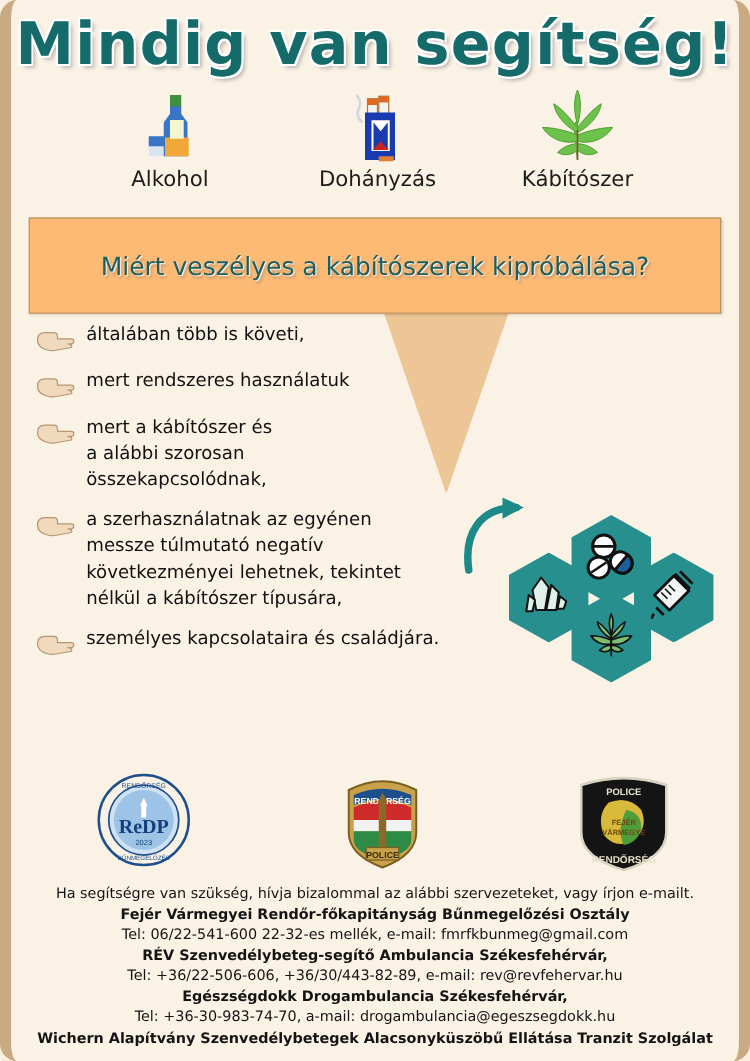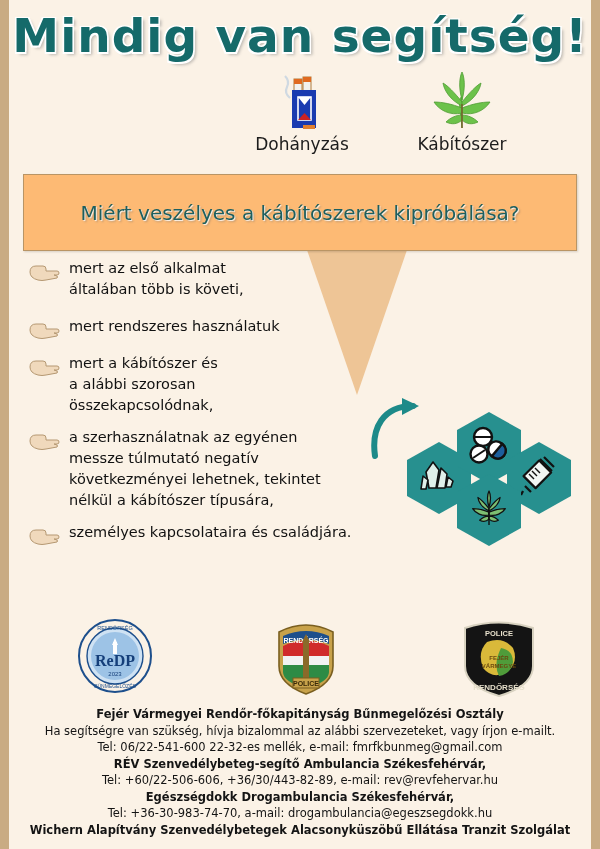--- a/index.html
+++ b/index.html
@@ -10,20 +10,21 @@
     overflow:hidden;
   }
   #poster{
     position:relative;
     width:600px;height:849px;
     background:#fbf1e4;
     box-sizing:border-box;
     border-left:9px solid #c9ab83;
     border-right:9px solid #c9ab83;
     overflow:hidden;
+    border-radius:14px;
   }
   #inner{
     position:absolute;
     left:0;top:0;right:0;bottom:0;
     background:#fbf2e6;
   }
 
   
   #title{
     position:absolute;left:0;top:8px;width:582px;
@@ -125,20 +126,33 @@
 </head>
 <body>
 
 <div id="poster">
 <div id="inner">
 
   <div id="title">Mindig van segítség!</div>
 
   <div class="subrow">
 
+    <div class="subitem" style="left:52px;">
+      <div class="glyph">
+        <svg width="54" height="60" viewBox="0 0 54 60">
+          <rect x="10" y="37" width="13" height="16" fill="#d9e6f2"></rect>
+          <rect x="10" y="37" width="13" height="8" fill="#3a74c4"></rect>
+          <rect x="27" y="4" width="9" height="10" fill="#3f8f3f"></rect>
+          <path d="M27 13 h9 v6 l5 7 v27 h-19 V26 l5 -7 z" fill="#3a74c4"></path>
+          <path d="M23 38 h19 v15 h-19 z" fill="#f2a838"></path>
+          <rect x="27" y="24" width="11" height="15" fill="#f4f6cf"></rect>
+        </svg>
+      </div>
+      <div class="cap">Alkohol</div>
+    </div>
 
     <div class="subitem" style="left:218px;">
       <div class="glyph">
         <svg width="60" height="62" viewBox="0 0 60 62">
           <path d="M18 28 q-6 -5 -3 -11 q3 -6 -2 -11" stroke="#cfd9e2" stroke-width="2.2" fill="none"></path>
           <rect x="22" y="9" width="8" height="13" fill="#f2f2ef" stroke="#b07a3a"></rect>
           <rect x="22" y="9" width="8" height="5" fill="#e06a20"></rect>
           <rect x="31" y="7" width="8" height="15" fill="#f2f2ef" stroke="#b07a3a"></rect>
           <rect x="31" y="7" width="8" height="5" fill="#e06a20"></rect>
           <rect x="20" y="20" width="24" height="38" fill="#1a3bb0"></rect>
@@ -180,21 +194,20 @@
 
   <div id="bullets">
 
     <div class="bullet b1">
       <span class="hand">
         <svg width="34" height="22" viewBox="0 0 34 22">
           <path d="M3 10 q0 -6 6 -6 h7 q3 0 3 3 v2 h11 q2 0 2 2 q0 2 -2 2 h-3 l3 1 q1 1 0 2 l-11 2 q-4 1 -8 0 q-8 -2 -8 -8 z" fill="#f0d9bc" stroke="#b59872" stroke-width="1"></path>
         </svg>
       </span>
       <div class="btext">
-        <div>mert az első alkalmat</div>
         <div class="l-c">általában több is követi,</div>
       </div>
     </div>
 
     <div class="bullet b2" style="margin-top:16px;">
       <span class="hand">
         <svg width="34" height="22" viewBox="0 0 34 22">
           <path d="M3 10 q0 -6 6 -6 h7 q3 0 3 3 v2 h11 q2 0 2 2 q0 2 -2 2 h-3 l3 1 q1 1 0 2 l-11 2 q-4 1 -8 0 q-8 -2 -8 -8 z" fill="#f0d9bc" stroke="#b59872" stroke-width="1"></path>
         </svg>
       </span>
@@ -357,24 +370,24 @@
         <path d="M44 34 q12 2 12 14 q-2 12 -14 14 q-6 -12 2 -28 z" fill="#4f9c3a"></path>
         <text x="42" y="46" font-size="6" fill="#6a4a10" text-anchor="middle" font-weight="bold" font-family="Liberation Sans, sans-serif">FEJÉR</text>
         <text x="42" y="54" font-size="6" fill="#6a4a10" text-anchor="middle" font-weight="bold" font-family="Liberation Sans, sans-serif">VÁRMEGYE</text>
         <text x="42" y="76" font-size="8" fill="#e7e0cc" text-anchor="middle" font-weight="bold" font-family="Liberation Sans, sans-serif">RENDŐRSÉG</text>
       </svg>
     </div>
 
   </div>
 
   <div id="contact">
+    <div class="ln">Ha segítségre van szükség, hívja bizalommal az alábbi szervezeteket, vagy írjon e-mailt.</div>
     <div class="ln bold">Fejér Vármegyei Rendőr-főkapitányság  Bűnmegelőzési Osztály</div>
-    <div class="ln">Ha segítségre van szükség, hívja bizalommal az alábbi szervezeteket, vagy írjon e-mailt.</div>
     <div class="ln">Tel: 06/22-541-600 22-32-es mellék, e-mail: fmrfkbunmeg@gmail.com</div>
     <div class="ln bold">RÉV Szenvedélybeteg-segítő Ambulancia  Székesfehérvár,</div>
-    <div class="ln">Tel: +60/22-506-606, +36/30/443-82-89, e-mail: rev@revfehervar.hu</div>
+    <div class="ln">Tel: +36/22-506-606, +36/30/443-82-89, e-mail: rev@revfehervar.hu</div>
     <div class="ln bold">Egészségdokk Drogambulancia Székesfehérvár,</div>
     <div class="ln">Tel: +36-30-983-74-70, a-mail: drogambulancia@egeszsegdokk.hu</div>
     <div class="ln bold">Wichern Alapítvány Szenvedélybetegek Alacsonyküszöbű  Ellátása Tranzit Szolgálat</div>
   </div>
 
 </div>
 </div>
 
 </body></html>

